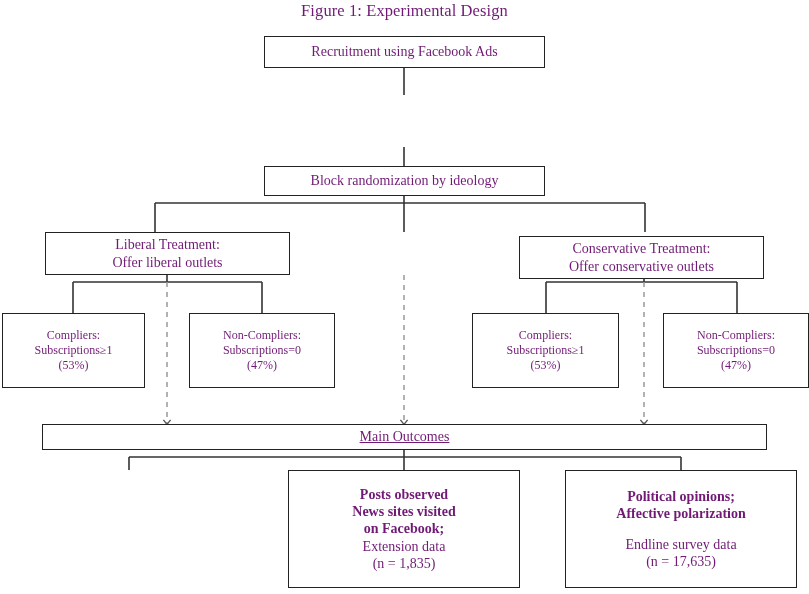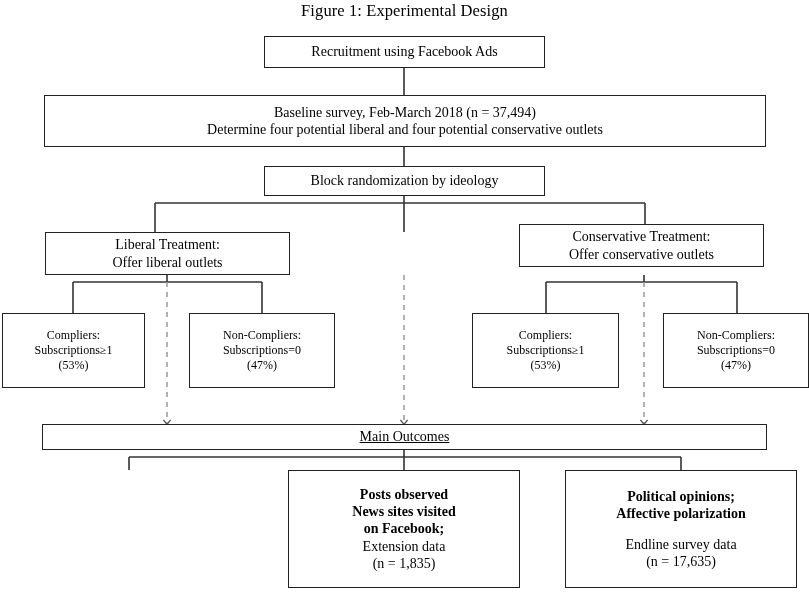--- a/index.html
+++ b/index.html
@@ -6,21 +6,21 @@
     margin: 0;
     padding: 0;
     background: #ffffff;
   }
   #figure {
     position: relative;
     width: 809px;
     height: 594px;
     background: #ffffff;
     font-family: "Liberation Serif", "DejaVu Serif", serif;
-    color: #000000;
+    color: #701a75;
     overflow: hidden;
   }
   #connectors {
     position: absolute;
     left: 0;
     top: 0;
     width: 809px;
     height: 594px;
     pointer-events: none;
   }
@@ -98,36 +98,32 @@
       <line x1="167" y1="282" x2="167" y2="424"></line>
       <line x1="404" y1="275" x2="404" y2="424"></line>
       <line x1="644" y1="282" x2="644" y2="424"></line>
     </g>
   </svg>
 
   <div class="node" style="left:264px; top:36px; width:281px; height:32px;">
     <span class="line">Recruitment using Facebook Ads</span>
   </div>
 
-  <div class="node" style="left:44px; top:95px; width:722px; height:52px;">
-    <span class="line">Baseline survey, Feb-March 2018 (n = 37,494)</span>
-    <span class="line">Determine four potential liberal and four potential conservative outlets</span>
-  </div>
 
   <div class="node" style="left:264px; top:166px; width:281px; height:30px;justify-content:center;">
     <span class="line">Block randomization by ideology</span>
   </div>
 
   <div class="node" style="left:45px; top:232px; width:245px; height:43px;">
     <span class="line">Liberal Treatment:</span>
     <span class="line">Offer liberal outlets</span>
   </div>
 
 
-  <div class="node" style="left:519px; top:224px; width:245px; height:43px;">
+  <div class="node" style="left:519px; top:236px; width:245px; height:43px;">
     <span class="line">Conservative Treatment:</span>
     <span class="line">Offer conservative outlets</span>
   </div>
 
   <div class="node small" style="left:2px; top:313px; width:143px; height:75px;">
     <span class="line">Compliers:</span>
     <span class="line">Subscriptions≥1</span>
     <span class="line">(53%)</span>
   </div>
 

